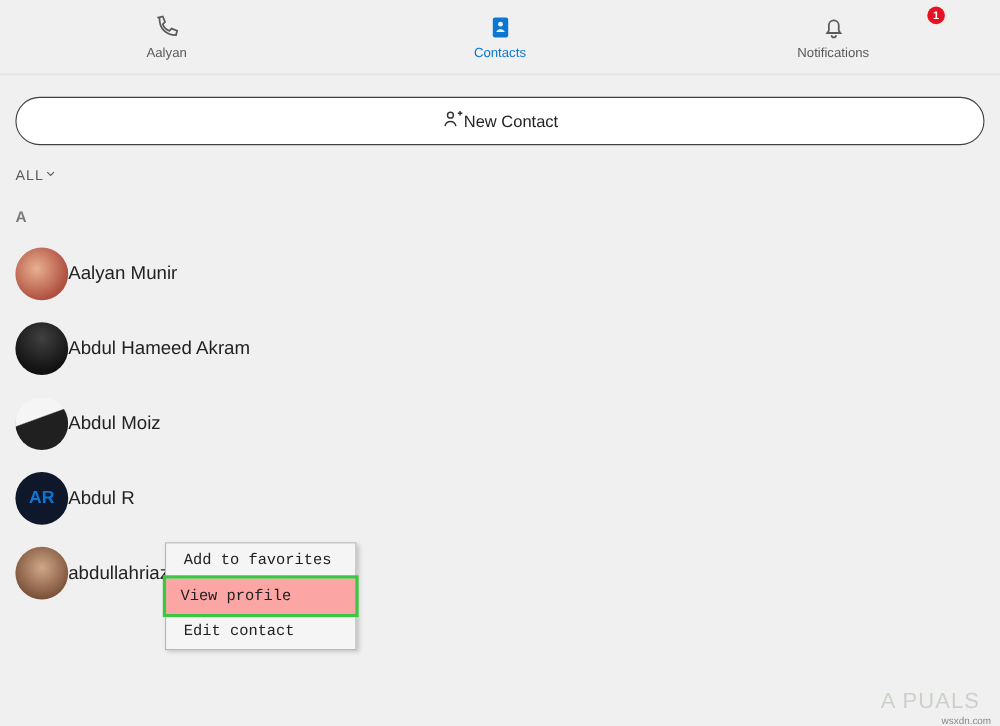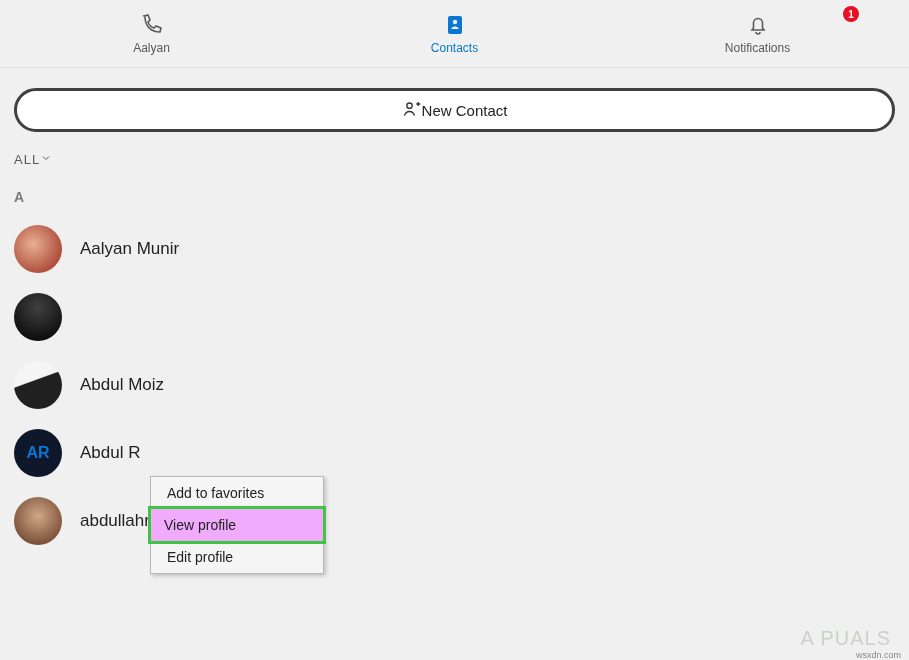--- a/index.html
+++ b/index.html
@@ -51,21 +51,21 @@
     display: flex;
     align-items: center;
     justify-content: center;
   }
   .new-contact-wrap {
     padding: 20px 14px 12px 14px;
   }
   .new-contact-btn {
     width: 100%;
     background: #fff;
-    border: 3px solid #404040;
+    border: 1px solid #404040;
     border-radius: 24px;
     height: 44px;
     display: flex;
     align-items: center;
     justify-content: center;
     font-size: 15px;
     color: #222;
     cursor: pointer;
   }
   .filter {
@@ -80,21 +80,21 @@
   }
   .section-letter {
     padding: 4px 14px 10px 14px;
     color: #7a7a7a;
     font-size: 14px;
     font-weight: 600;
   }
   .contact {
     display: flex;
     align-items: center;
-    gap: 18px;
+    gap: 0;
     padding: 8px 14px;
     height: 68px;
     cursor: pointer;
   }
   .avatar {
     width: 48px;
     height: 48px;
     border-radius: 50%;
     flex-shrink: 0;
     display: flex;
@@ -108,34 +108,35 @@
     background-position: center;
   }
   .avatar.initials { background: #0f172a; color: #0a77d4; }
   .contact-name {
     font-size: 17px;
     color: #222;
   }
   .context-menu {
     position: absolute;
     left: 150px;
-    top: 476px;
+    top: 493px;
     width: 174px;
     background: #f5f5f5;
     border: 1px solid #b8b8b8;
     box-shadow: 2px 2px 4px rgba(0,0,0,0.2);
+    font-family: Liberation Mono, monospace;
   }
   .menu-item {
     padding: 8px 16px;
     font-size: 14px;
     color: #222;
     cursor: pointer;
   }
   .menu-item.highlighted {
-    background: #f0abfc;
+    background: #fca5a5;
     outline: 3px solid #3cc642;
     position: relative;
     z-index: 1;
     padding-left: 13px;
   }
   .watermark {
     position: absolute;
     right: 18px;
     bottom: 10px;
     font-size: 20px;
@@ -220,36 +221,37 @@
 
   <div class="section-letter">A</div>
 
   <div>
     <div class="contact">
       <div class="avatar av1"></div>
       <div class="contact-name">Aalyan Munir</div>
     </div>
     <div class="contact">
       <div class="avatar av2"></div>
+      <div class="contact-name">Abdul Hameed Akram</div>
     </div>
     <div class="contact">
       <div class="avatar av4"></div>
       <div class="contact-name">Abdul Moiz</div>
     </div>
     <div class="contact">
       <div class="avatar initials">AR</div>
       <div class="contact-name">Abdul R</div>
     </div>
     <div class="contact">
       <div class="avatar av6"></div>
       <div class="contact-name">abdullahriaz</div>
     </div>
   </div>
 
   <div class="context-menu">
     <div class="menu-item">Add to favorites</div>
     <div class="menu-item highlighted">View profile</div>
-    <div class="menu-item">Edit profile</div>
+    <div class="menu-item">Edit contact</div>
   </div>
 
   <div class="watermark">A  PUALS</div>
   <div class="wm-small">wsxdn.com</div>
 </div>
 
 </body></html>

